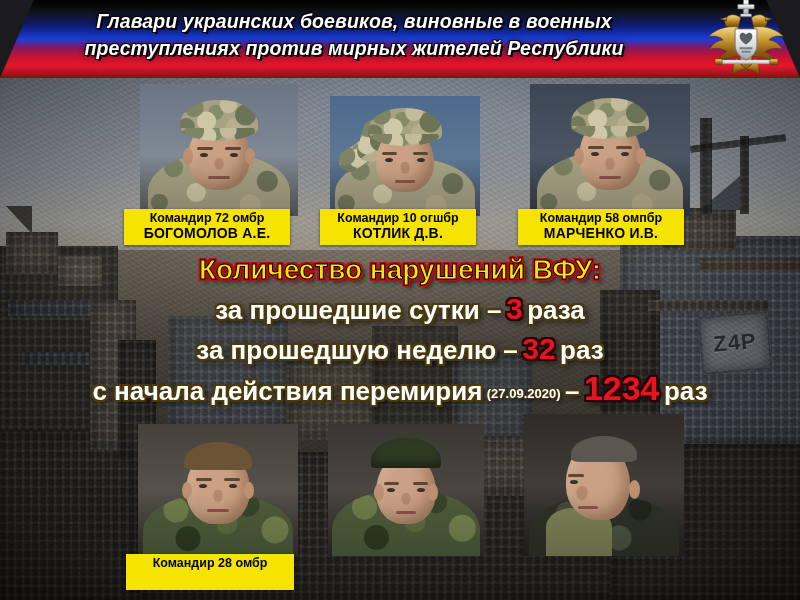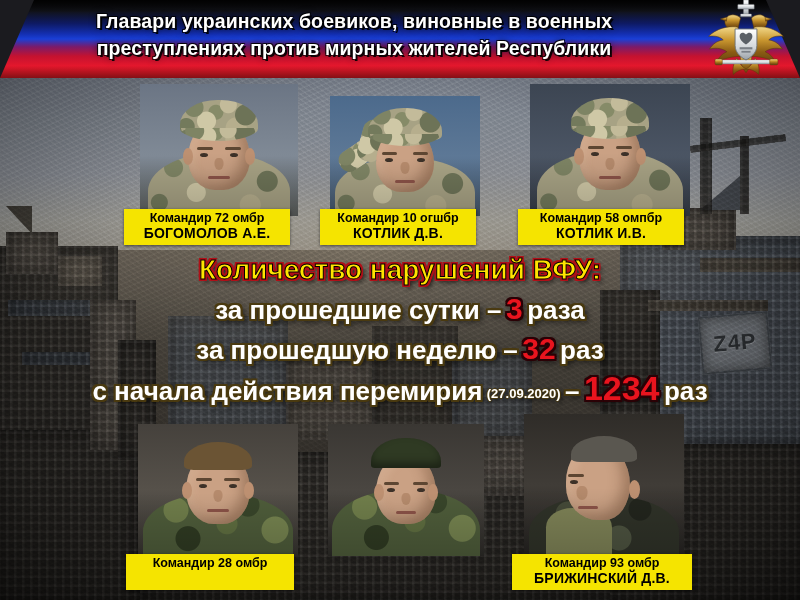--- a/index.html
+++ b/index.html
@@ -186,20 +186,21 @@
     font-size: 19.5px;
     line-height: 27px;
     text-align: center;
     text-shadow:
       2px 2px 0 rgba(0,0,0,0.9),
       -1px -1px 0 rgba(0,0,0,0.75),
       1px -1px 0 rgba(0,0,0,0.75),
       -1px 1px 0 rgba(0,0,0,0.75),
       0 0 7px rgba(0,0,0,0.85);
     letter-spacing: 0.1px;
+    font-style: italic;
   }
 
   
   .emblem {
     position: absolute;
     right: 8px;
     top: -2px;
     width: 92px;
     height: 82px;
   }
@@ -509,21 +510,21 @@
   <div class="plate" style="left:124px; top:209px; width:166px; height:36px;">
     <span class="l1">Командир 72 омбр</span>
     <span class="l2">БОГОМОЛОВ А.Е.</span>
   </div>
   <div class="plate" style="left:320px; top:209px; width:156px; height:36px;">
     <span class="l1">Командир 10 огшбр</span>
     <span class="l2">КОТЛИК Д.В.</span>
   </div>
   <div class="plate" style="left:518px; top:209px; width:166px; height:36px;">
     <span class="l1">Командир 58 омпбр</span>
-    <span class="l2">КОТЛИК И.В.</span>
+    <span class="l2">МАРЧЕНКО И.В.</span>
   </div>
 
   <div class="stats">
     <div class="line">
       <span class="stat-title">Количество нарушений ВФУ:</span>
     </div>
     <div class="line">
       <span class="w">за прошедшие сутки –</span>
       <span class="r">3</span>
       <span class="w">раза</span>
@@ -593,24 +594,20 @@
       <div class="p-eye" style="left:46px; top:66px;"></div>
       <div class="p-nose" style="left:36%; top:72px; width:11px; height:14px;"></div>
       <div class="p-mouth" style="left:40%; top:92px; width:20px;"></div>
       <div class="p-shade"></div>
     </div>
   </div>
 
   <div class="plate" style="left:126px; top:554px; width:168px; height:36px;">
     <span class="l1">Командир 28 омбр</span>
   </div>
-  <div class="plate" style="left:512px; top:554px; width:180px; height:36px;">
-    <span class="l1">Командир 93 омбр</span>
-    <span class="l2">БРИЖИНСКИЙ Д.В.</span>
-  </div>
 
   <div class="header">
     <div class="header-flag"></div>
     <div class="header-bevel"></div>
     <div class="header-corner-l"></div>
     <div class="header-corner-r"></div>
 
     <div class="header-title">
       <div>Главари украинских боевиков, виновные в военных</div>
       <div>преступлениях против мирных жителей Республики</div>

